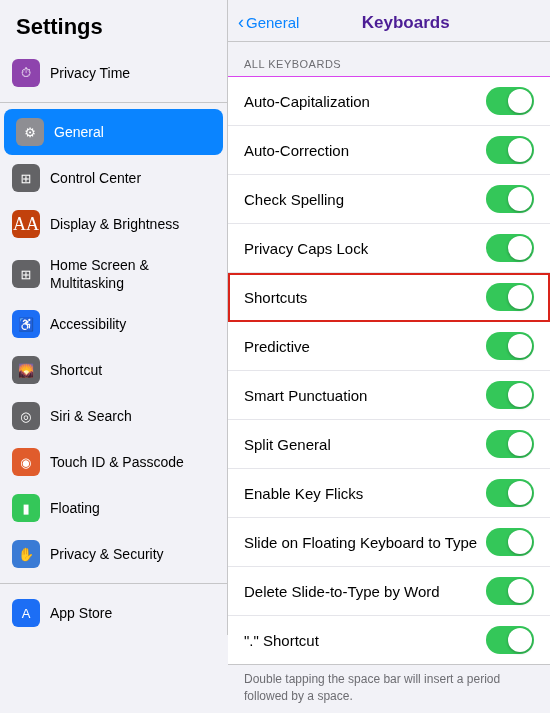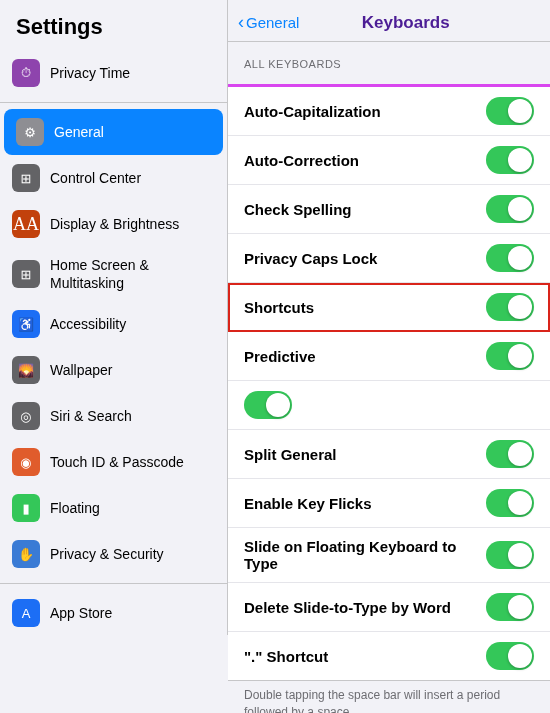--- a/index.html
+++ b/index.html
@@ -116,24 +116,23 @@
       font-size: 11px;
       font-weight: 400;
       color: #6d6d72;
       text-transform: uppercase;
       letter-spacing: 0.5px;
       padding: 16px 16px 6px 16px;
     }
 
     .settings-group {
       background: #fff;
-      margin: 8px 0 0 0;
-      border-top: 3px solid #d946ef;
+      margin: 0 0 0 0;
+      border-top: 1px solid #d946ef;
       border-bottom: 1px solid #c6c6c8;
-      font-weight: bold;
     }
 
     .settings-row {
       display: flex;
       align-items: center;
       justify-content: space-between;
       padding: 10px 16px;
       border-bottom: 1px solid #e5e5ea;
       min-height: 42px;
       background: #fff;
@@ -216,21 +215,21 @@
       <div class="sidebar-item">
     <div class="sidebar-icon" style="background:#636366; font-size:13px;">⊞</div>
     <span class="sidebar-item-label">Home Screen &amp; Multitasking</span>
   </div>
       <div class="sidebar-item">
     <div class="sidebar-icon" style="background:#1c6ef5; font-size:13px;">♿</div>
     <span class="sidebar-item-label">Accessibility</span>
   </div>
       <div class="sidebar-item">
     <div class="sidebar-icon" style="background:#636366; font-size:13px;">🌄</div>
-    <span class="sidebar-item-label">Wallpaper</span>
+    <span class="sidebar-item-label">Shortcut</span>
   </div>
       <div class="sidebar-item">
     <div class="sidebar-icon" style="background:#636366; font-size:13px;">◎</div>
     <span class="sidebar-item-label">Siri &amp; Search</span>
   </div>
       <div class="sidebar-item">
     <div class="sidebar-icon" style="background:#e05c2c; font-size:13px;">◉</div>
     <span class="sidebar-item-label">Touch ID &amp; Passcode</span>
   </div>
       <div class="sidebar-item">
@@ -288,20 +287,21 @@
         </div>
         <div class="settings-row highlighted">
           <span class="row-label">Shortcuts</span>
           <div class="toggle"></div>
         </div>
         <div class="settings-row">
           <span class="row-label">Predictive</span>
           <div class="toggle"></div>
         </div>
         <div class="settings-row">
+          <span class="row-label">Smart Punctuation</span>
           <div class="toggle"></div>
         </div>
         <div class="settings-row">
           <span class="row-label">Split General</span>
           <div class="toggle"></div>
         </div>
         <div class="settings-row">
           <span class="row-label">Enable Key Flicks</span>
           <div class="toggle"></div>
         </div>

